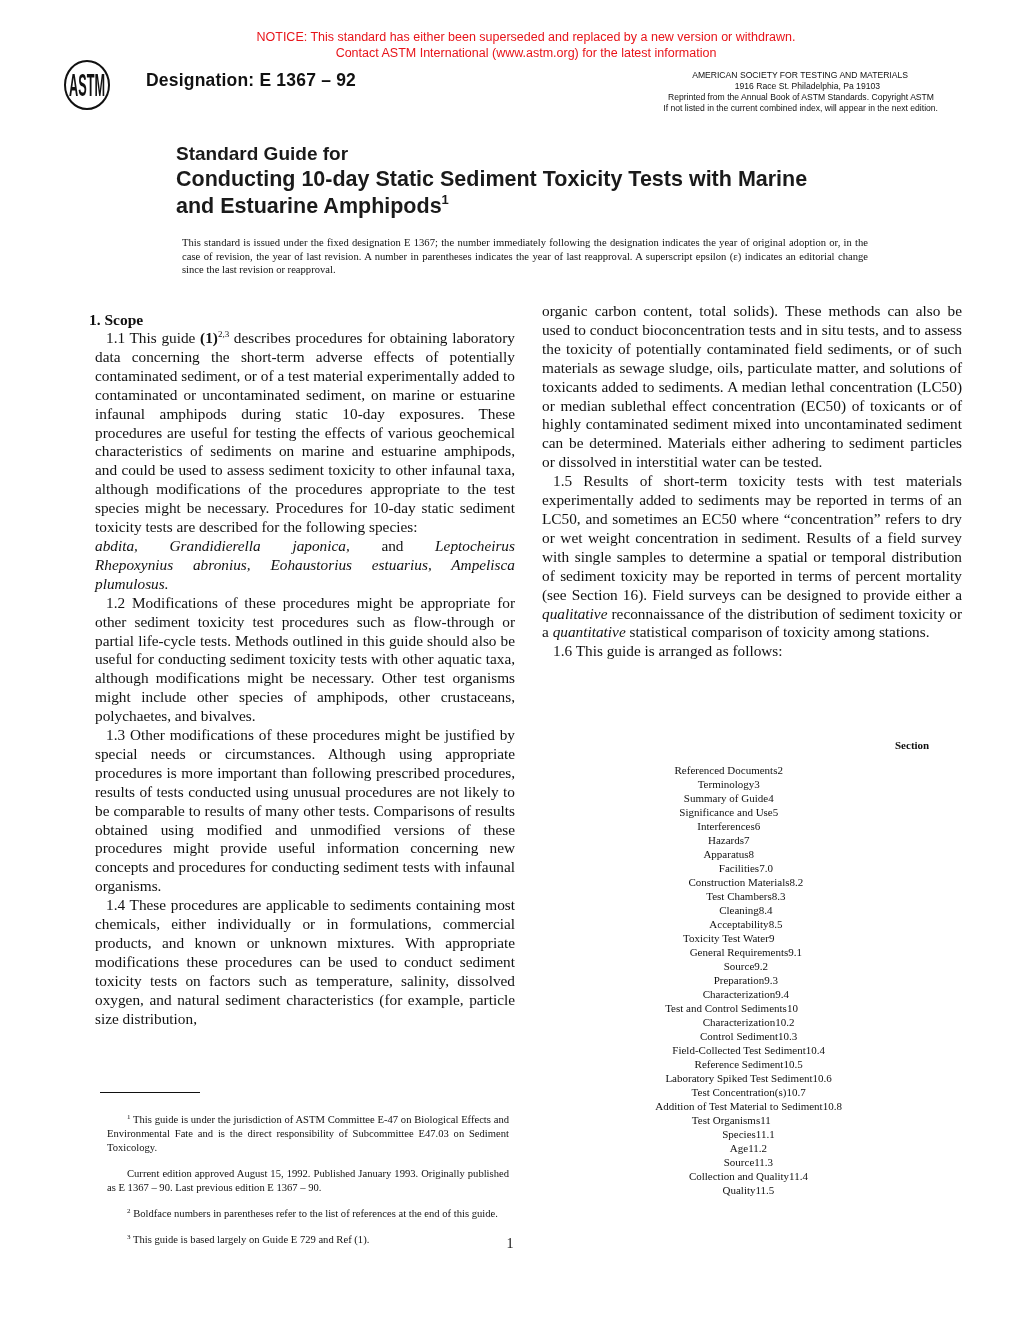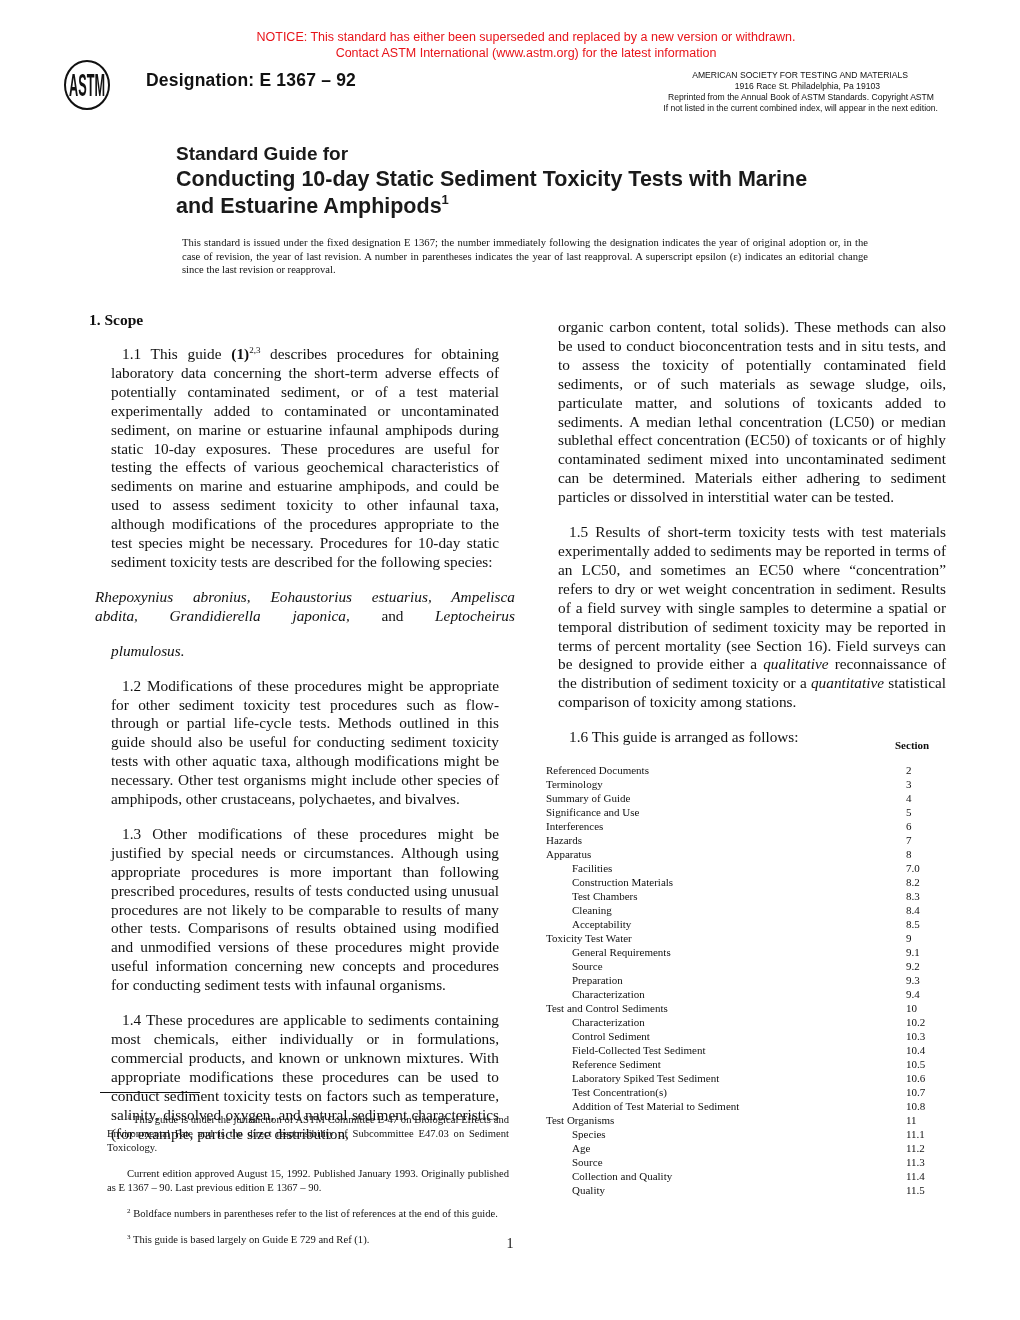--- a/index.html
+++ b/index.html
@@ -22,33 +22,33 @@
   .title { left: 176px; top: 142px; font-family: "Liberation Sans", sans-serif; font-weight: bold; color: #1a1a1a; }
   .title .t1 { font-size: 19px; line-height: 24px; }
   .title .t2, .title .t3 { font-size: 21.5px; line-height: 27px; }
   .title sup { font-size: 13px; vertical-align: 9px; line-height: 0; }
 
   .issue-note { left: 182px; top: 236px; width: 686px; font-size: 10.6px; line-height: 13.6px; text-align: justify; }
 
   .col { font-size: 15.3px; line-height: 18.9px; text-align: justify; }
   .col-left { left: 95px; top: 310px; width: 420px; }
   .col-right { left: 542px; top: 302px; width: 420px; }
-  .col p { margin: 16px; text-indent: 0; }
+  .col p { margin: 0; text-indent: 0; }
   .col p.ind { text-indent: 11px; }
   .col h2 { margin: 0 0 0 -6px; font-size: 15.5px; line-height: 19px; font-weight: bold; }
   .col sup { font-size: 9px; vertical-align: 6px; line-height: 0; }
   .col i { font-style: italic; }
   .col b { font-weight: bold; }
 
   .species-line { display: flex; justify-content: space-between; font-style: italic; }
   .species-line span.nrm { font-style: normal; }
 
   .toc-head { left: 895px; top: 739px; font-size: 11px; font-weight: bold; }
   .toc { left: 546px; top: 764px; width: 400px; font-size: 11px; line-height: 13.9px; }
-  .toc .row { display: flex; justify-content: space-between; height: 14px; }
+  .toc .row { display: flex; justify-content: center; height: 14px; }
   .toc .row .lbl { white-space: nowrap; }
   .toc .row .num { width: 40px; text-align: left; }
   .toc .row.sub .lbl { padding-left: 26px; }
 
   .fn-rule { left: 100px; top: 1092px; width: 100px; height: 0; border-top: 1px solid #111; }
   .footnotes { left: 95px; top: 1101px; width: 426px; font-size: 10.6px; line-height: 14px; text-align: justify; }
   .footnotes p { margin: 12px; text-indent: 20px; }
   .footnotes sup { font-size: 7px; vertical-align: 4px; line-height: 0; }
 
   .page-num { left: 0; width: 1020px; top: 1236px; text-align: center; font-size: 14px; }
@@ -78,30 +78,30 @@
   <div class="t1">Standard Guide for</div>
   <div class="t2">Conducting 10-day Static Sediment Toxicity Tests with Marine</div>
   <div class="t3"><span>and Estuarine Amphipods</span><sup>1</sup></div>
 </div>
 
 <div class="abs issue-note">This standard is issued under the fixed designation E 1367; the number immediately following the designation indicates the year of original adoption or, in the case of revision, the year of last revision. A number in parentheses indicates the year of last reapproval. A superscript epsilon (ε) indicates an editorial change since the last revision or reapproval.</div>
 
 <div class="abs col col-left">
   <h2>1. Scope</h2>
   <p class="ind"><span>1.1 This guide </span><b>(1)</b><sup>2,3</sup><span> describes procedures for obtaining laboratory data concerning the short-term adverse effects of potentially contaminated sediment, or of a test material experimentally added to contaminated or uncontaminated sediment, on marine or estuarine infaunal amphipods during static 10-day exposures. These procedures are useful for testing the effects of various geochemical characteristics of sediments on marine and estuarine amphipods, and could be used to assess sediment toxicity to other infaunal taxa, although modifications of the procedures appropriate to the test species might be necessary. Procedures for 10-day static sediment toxicity tests are described for the following species:</span></p>
-  <div class="species-line">
-      <span style="width:100%;text-align:justify;text-align-last:justify;">Rhepoxynius abronius, Eohaustorius estuarius, Ampelisca</span>
-    </div>
   <div class="species-line">
     <span>abdita,</span>
     <span>Grandidierella</span>
     <span>japonica,</span>
     <span class="nrm">and</span>
     <span>Leptocheirus</span>
   </div>
+  <div class="species-line">
+      <span style="width:100%;text-align:justify;text-align-last:justify;">Rhepoxynius abronius, Eohaustorius estuarius, Ampelisca</span>
+    </div>
   <p><i>plumulosus.</i></p>
   <p class="ind">1.2 Modifications of these procedures might be appropriate for other sediment toxicity test procedures such as flow-through or partial life-cycle tests. Methods outlined in this guide should also be useful for conducting sediment toxicity tests with other aquatic taxa, although modifications might be necessary. Other test organisms might include other species of amphipods, other crustaceans, polychaetes, and bivalves.</p>
   <p class="ind">1.3 Other modifications of these procedures might be justified by special needs or circumstances. Although using appropriate procedures is more important than following prescribed procedures, results of tests conducted using unusual procedures are not likely to be comparable to results of many other tests. Comparisons of results obtained using modified and unmodified versions of these procedures might provide useful information concerning new concepts and procedures for conducting sediment tests with infaunal organisms.</p>
   <p class="ind">1.4 These procedures are applicable to sediments containing most chemicals, either individually or in formulations, commercial products, and known or unknown mixtures. With appropriate modifications these procedures can be used to conduct sediment toxicity tests on factors such as temperature, salinity, dissolved oxygen, and natural sediment characteristics (for example, particle size distribution,</p>
 </div>
 
 <div class="abs col col-right">
   <p>organic carbon content, total solids). These methods can also be used to conduct bioconcentration tests and in situ tests, and to assess the toxicity of potentially contaminated field sediments, or of such materials as sewage sludge, oils, particulate matter, and solutions of toxicants added to sediments. A median lethal concentration (LC50) or median sublethal effect concentration (EC50) of toxicants or of highly contaminated sediment mixed into uncontaminated sediment can be determined. Materials either adhering to sediment particles or dissolved in interstitial water can be tested.</p>
   <p class="ind"><span>1.5 Results of short-term toxicity tests with test materials experimentally added to sediments may be reported in terms of an LC50, and sometimes an EC50 where “concentration” refers to dry or wet weight concentration in sediment. Results of a field survey with single samples to determine a spatial or temporal distribution of sediment toxicity may be reported in terms of percent mortality (see Section 16). Field surveys can be designed to provide either a </span><i>qualitative</i><span> reconnaissance of the distribution of sediment toxicity or a </span><i>quantitative</i><span> statistical comparison of toxicity among stations.</span></p>
   <p class="ind">1.6 This guide is arranged as follows:</p>

